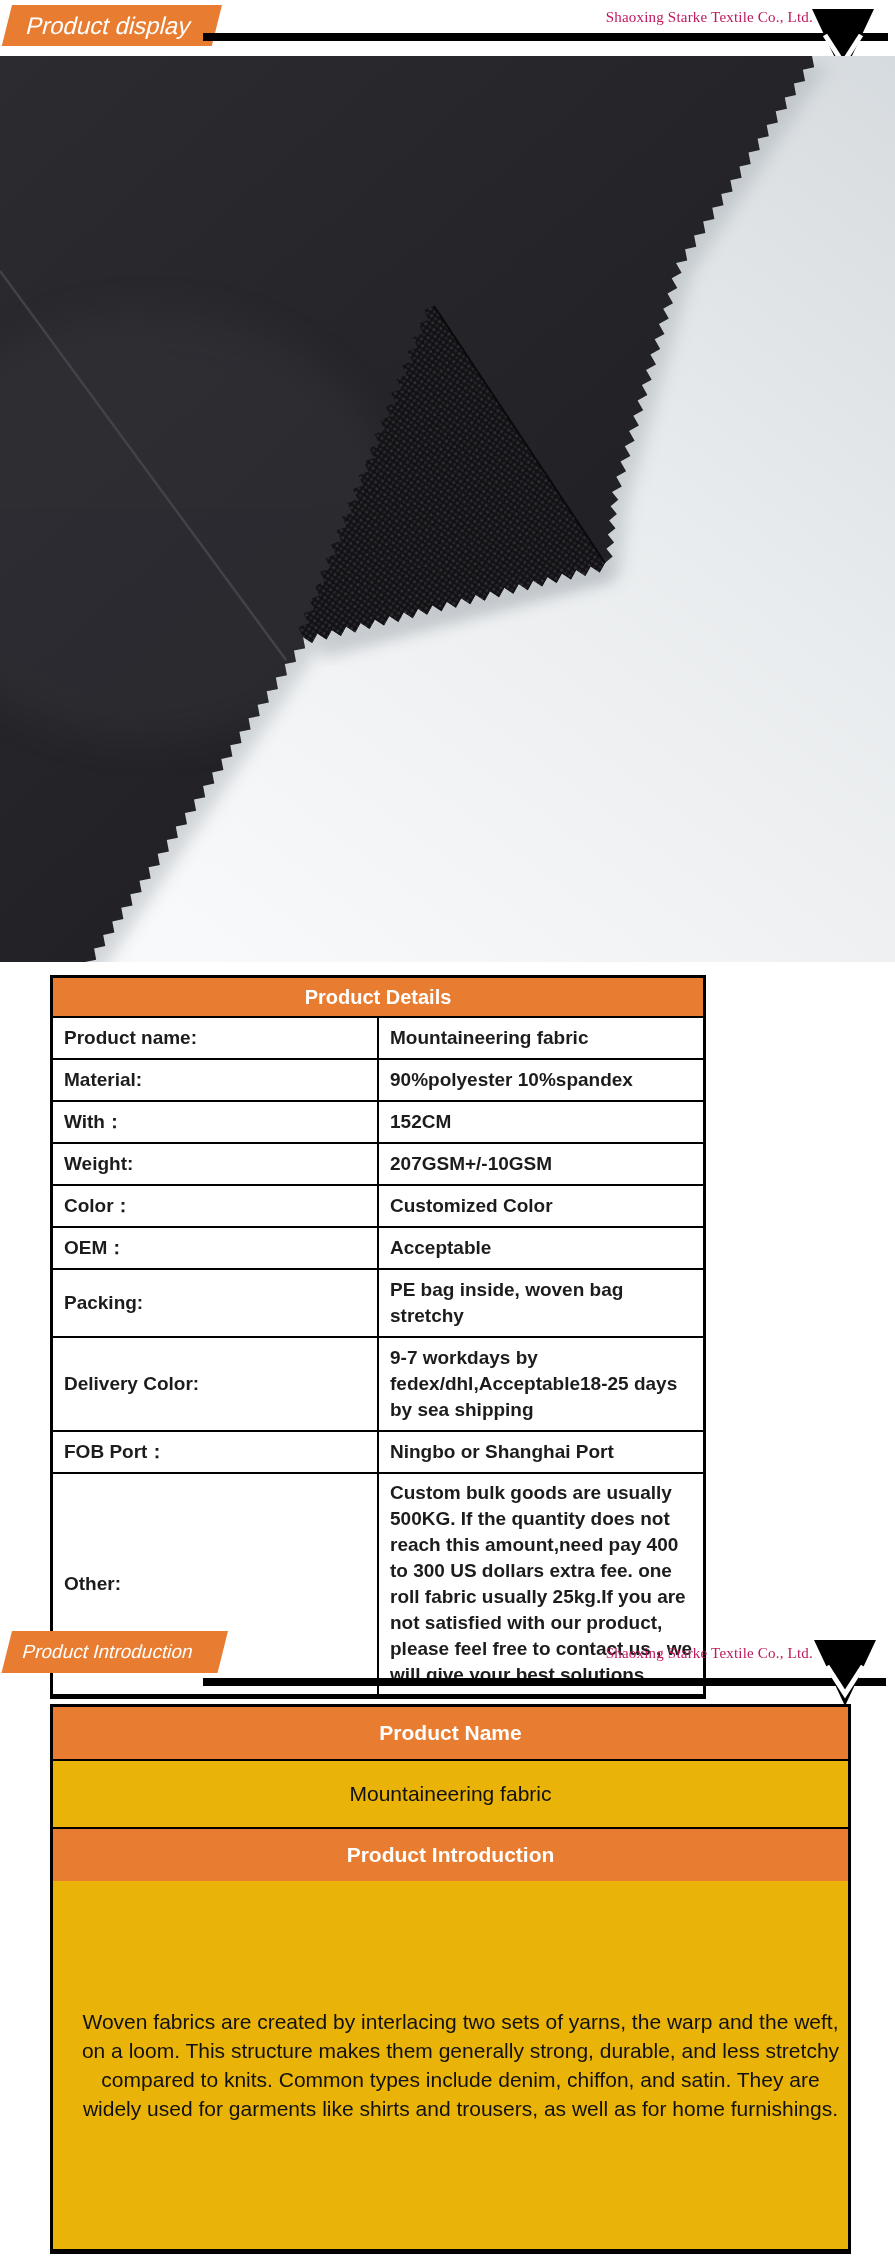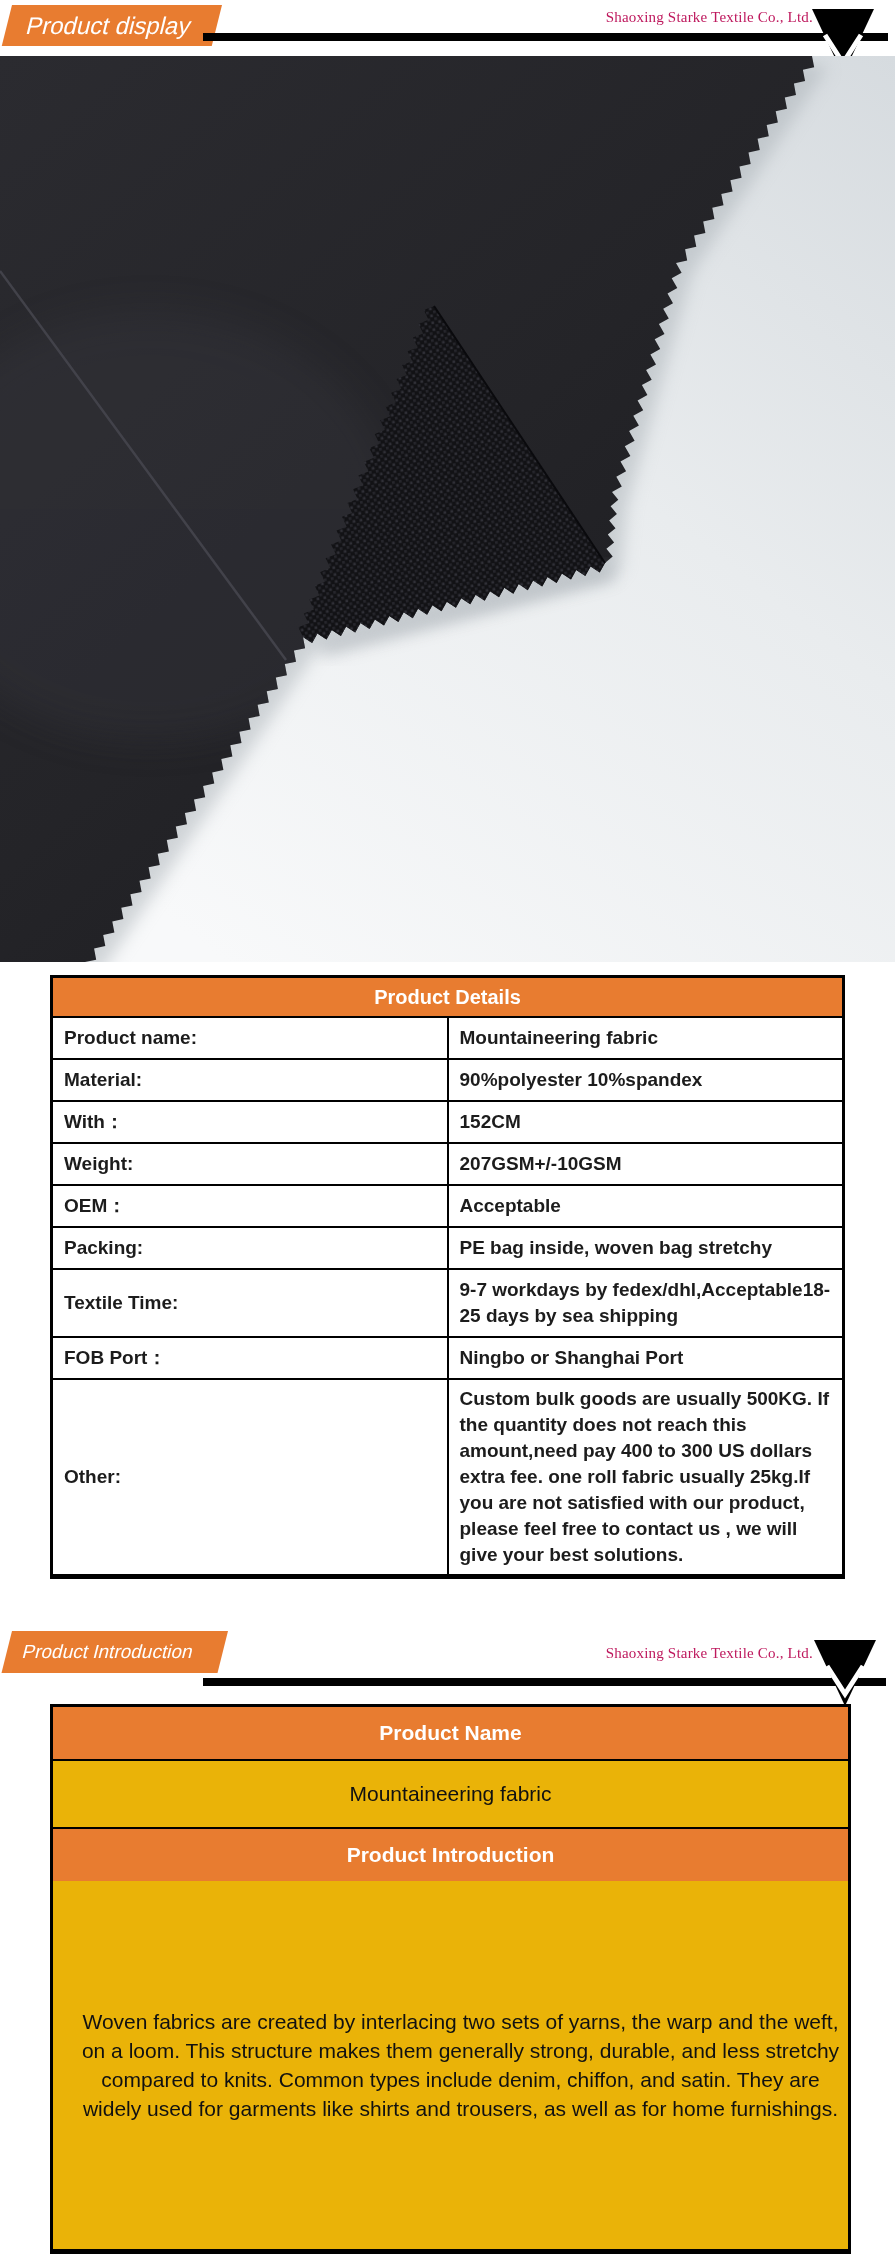--- a/index.html
+++ b/index.html
@@ -20,21 +20,21 @@
   .company1{top:9px;}
   .company2{top:1645px;}
   .logo{position:absolute;width:62px;height:66px;}
   .logo1{left:812px;top:9px;}
   .logo2{left:814px;top:1640px;}
 
   
   .photo{position:absolute;left:0;top:56px;width:895px;height:906px;display:block;}
 
   
-  .dtable{position:absolute;left:50px;top:975px;width:795px;border-collapse:collapse;
+  .dtable{position:absolute;left:50px;top:975px;width:656px;border-collapse:collapse;
           table-layout:fixed;}
   .dtable td{border:2px solid #000;color:#1c1c1c;font-weight:700;font-size:19px;
              line-height:26px;padding:7px 11px;vertical-align:middle;word-wrap:break-word;}
   .dtable .thd td{background:#E87C30;color:#fff;text-align:center;font-size:20px;
                   padding:6px 0;border-bottom:2px solid #000;}
   .dtable{border:3px solid #000;}
   .dtable tr:last-child td{border-bottom:5px solid #000;}
   .dtable .lbl{width:148px;}
   .dtable .other td{line-height:26px;padding:6px 11px;}
 
@@ -121,29 +121,33 @@
       </tr>
       <tr>
         <td class="lbl">With：</td>
         <td class="val">152CM</td>
       </tr>
       <tr>
         <td class="lbl">Weight:</td>
         <td class="val">207GSM+/-10GSM</td>
       </tr>
       <tr>
+        <td class="lbl">Color：</td>
+        <td class="val">Customized Color</td>
+      </tr>
+      <tr>
         <td class="lbl">OEM：</td>
         <td class="val">Acceptable</td>
       </tr>
       <tr>
         <td class="lbl">Packing:</td>
         <td class="val">PE bag inside, woven bag stretchy</td>
       </tr>
       <tr>
-        <td class="lbl">Textile Time:</td>
+        <td class="lbl">Delivery Color:</td>
         <td class="val">9-7 workdays by fedex/dhl,Acceptable18-25 days by sea shipping</td>
       </tr>
       <tr>
         <td class="lbl">FOB Port：</td>
         <td class="val">Ningbo or Shanghai Port</td>
       </tr>
       <tr class="other">
         <td class="lbl">Other:</td>
         <td class="val">Custom bulk goods are usually 500KG. If the quantity does not reach this amount,need pay 400 to 300 US dollars extra fee. one roll fabric usually 25kg.If you are not satisfied with our product, please feel free to contact us , we will give your best solutions.</td>
       </tr>

